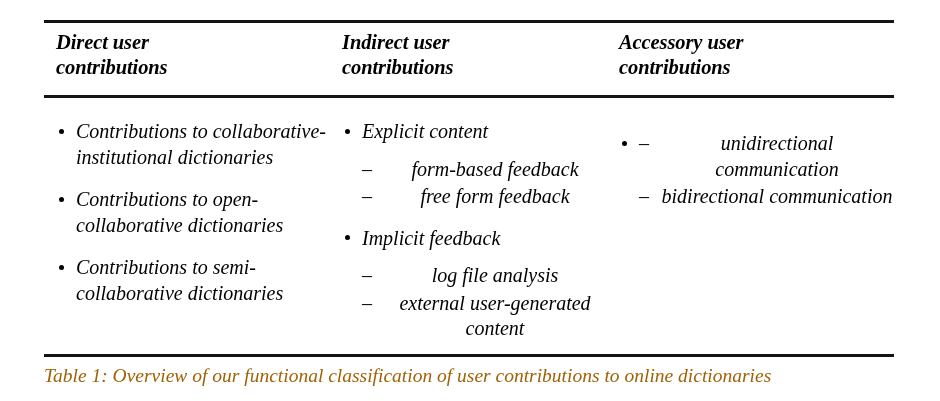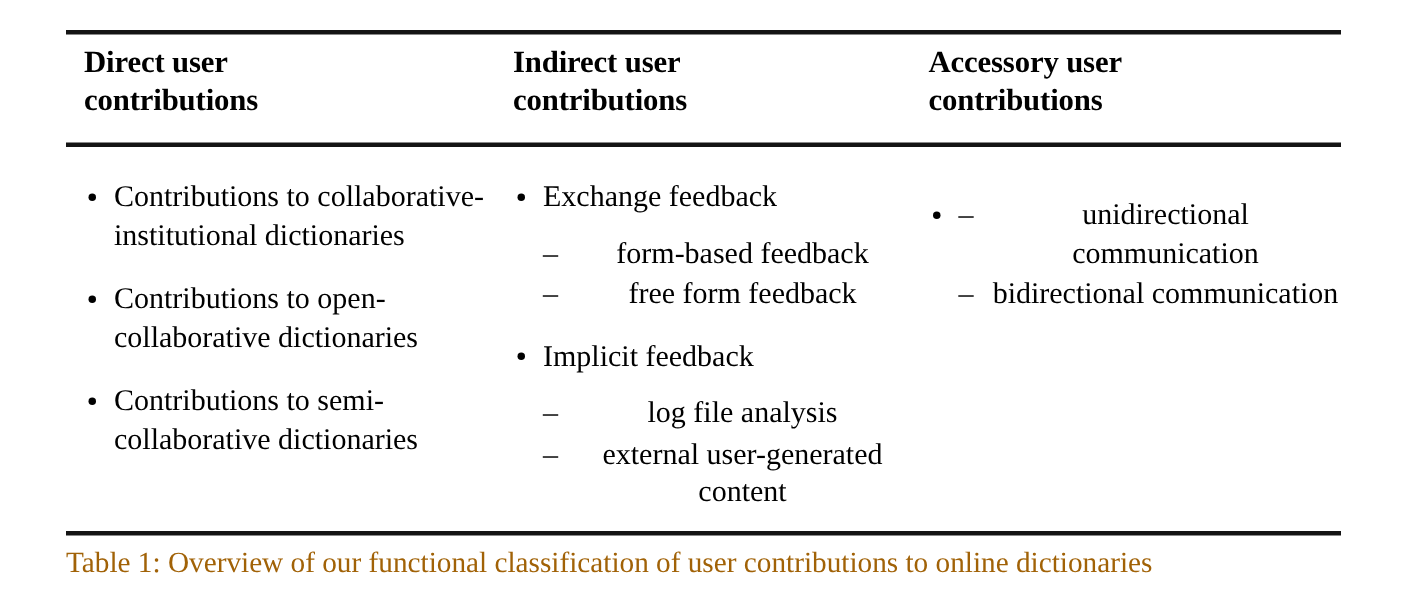--- a/index.html
+++ b/index.html
@@ -13,20 +13,21 @@
     font-family: "Liberation Serif", "DejaVu Serif", serif;
     color: #000000;
     overflow: hidden;
   }
 
   .table-figure {
     position: relative;
     width: 792px;
     height: 401px;
     box-sizing: border-box;
+    font-style: italic;
   }
 
   
   .rule {
     position: absolute;
     left: 44px;
     width: 850px;
     background: #141414;
   }
   .rule-top    { top: 20px;  height: 3px; }
@@ -170,21 +171,21 @@
 
     <div class="col col-1">
       <div class="col-head">
         <div class="col-title">Indirect user
 contributions</div>
       </div>
       <div class="col-body">
         <ul class="lvl1">
           <li class="item">
             <span class="bullet-dot"></span>
-            <span class="item-text">Exchange feedback</span>
+            <span class="item-text">Explicit content</span>
             <ul class="lvl2">
               <li class="subitem">
                 <span class="dash">–</span>
                 <span class="subitem-text">form-based feedback</span>
               </li>
               <li class="subitem">
                 <span class="dash">–</span>
                 <span class="subitem-text">free form feedback</span>
               </li>
             </ul>

